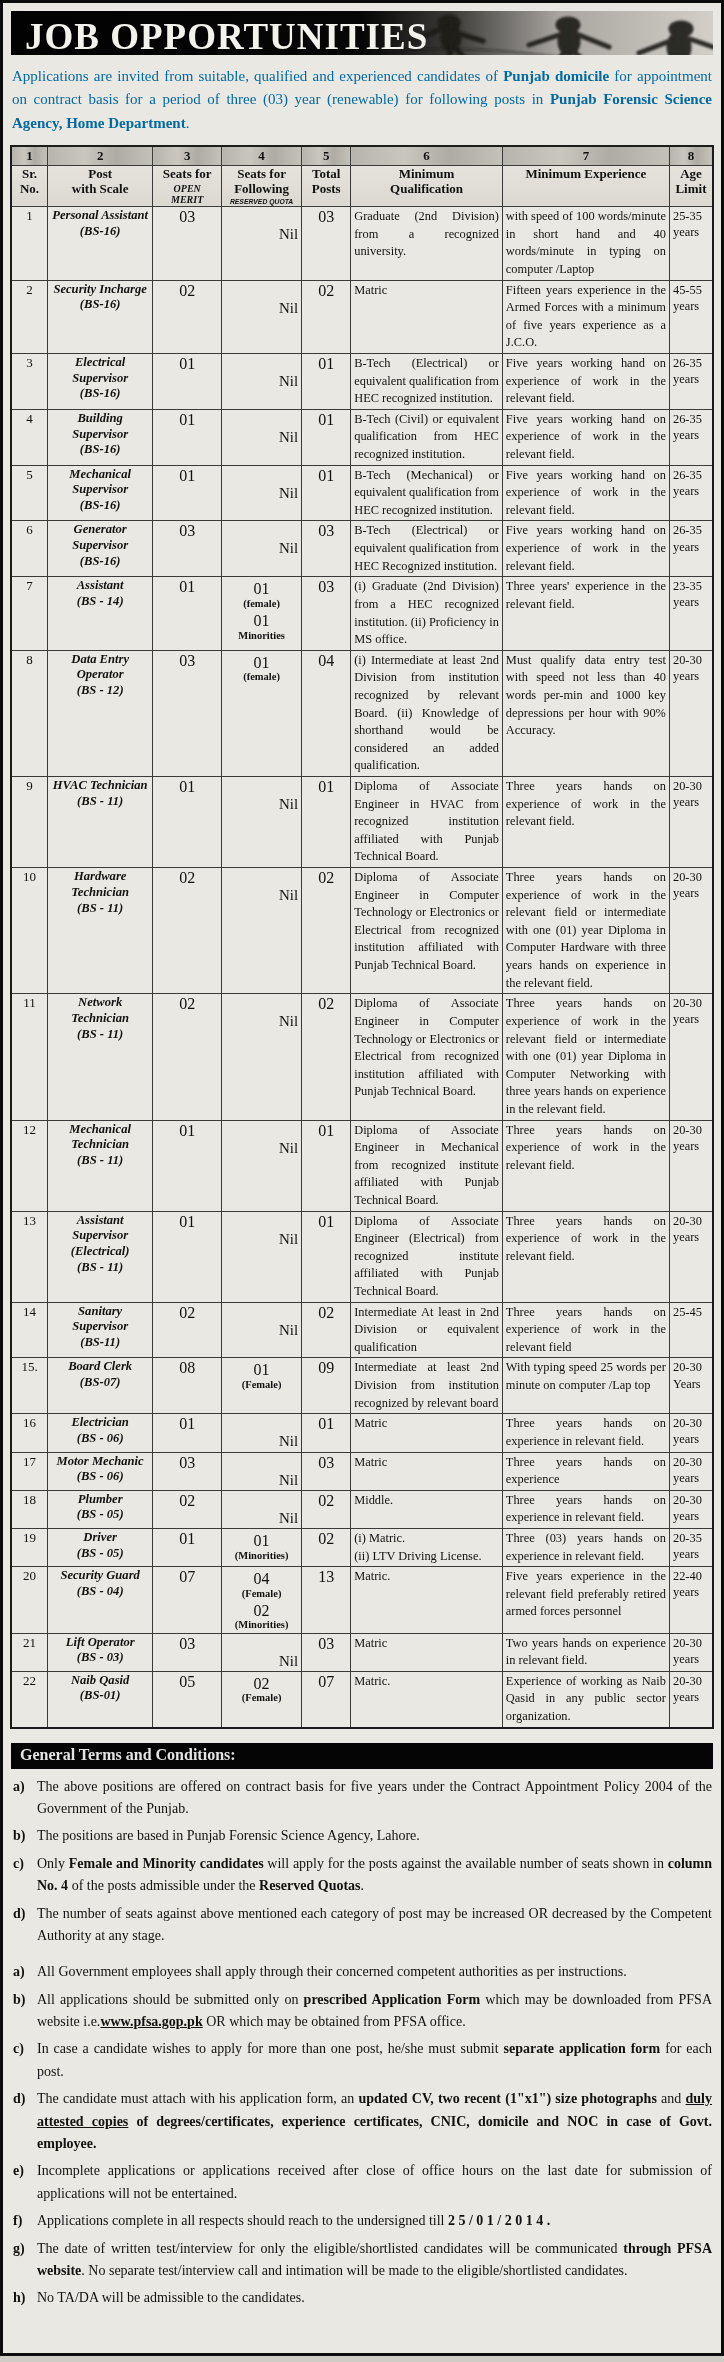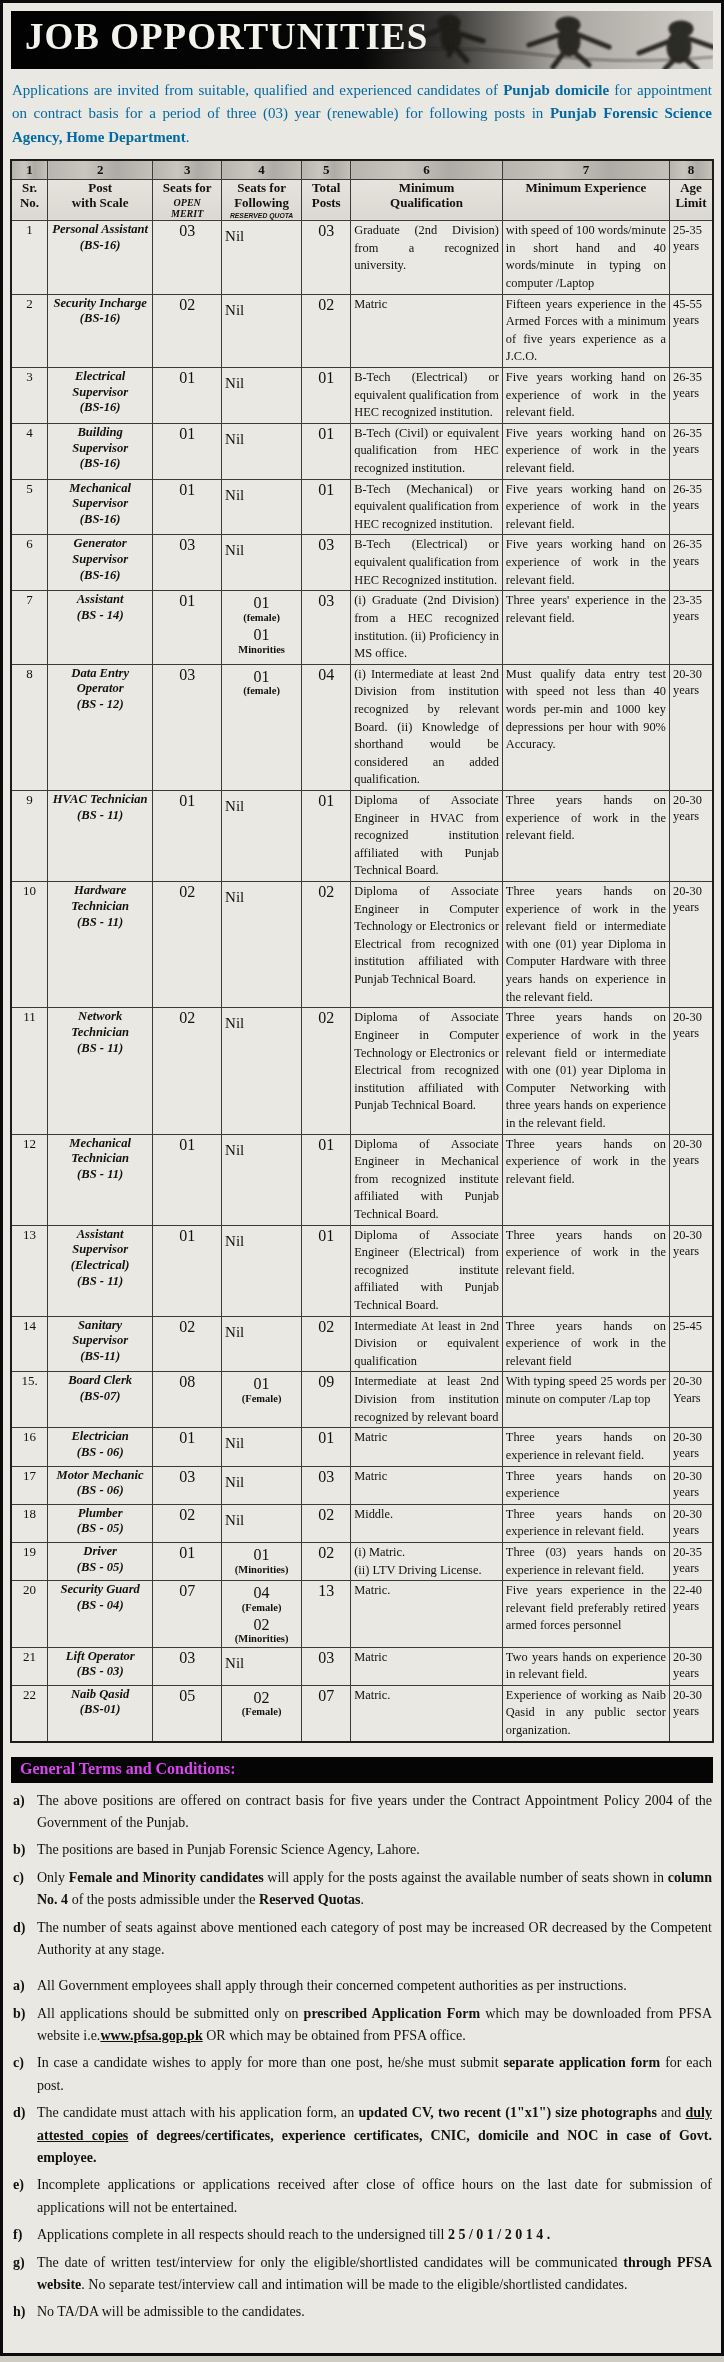--- a/index.html
+++ b/index.html
@@ -4,21 +4,21 @@
 <style>
   html,body{margin:0;padding:0;background:#cfccc6;}
   *{box-sizing:border-box;}
   .ad{
     width:724px;min-height:2356px;margin:0 auto;position:relative;
     background:#eae8e2;border:3px solid #0b0b0b;
     font-family:"Liberation Serif", serif;color:#111;
     padding:6px 7px 4px 7px;
   }
   
-  .banner{position:relative;height:58px;margin:2px 1px 10px 1px;
+  .banner{position:relative;height:44px;margin:2px 1px 10px 1px;
     background:linear-gradient(90deg,#020202 0%,#060606 50%,#3d3b38 63%,#a8a5a0 78%,#d2cfc8 100%);
     overflow:hidden;text-align:right;}
   .banner-title{position:absolute;left:14px;top:4px;color:#f4f2ec;
     font-weight:bold;font-size:37px;letter-spacing:1px;white-space:nowrap;}
   .banner-art{position:absolute;right:0;top:0;height:58px;width:330px;}
   
   .intro{margin:0 2px 10px 2px;font-size:15px;line-height:1.55;text-align:justify;color:#0369a1;}
   .sb{font-weight:bold;}
   .su{text-decoration:underline;}
   
@@ -30,24 +30,24 @@
   .hmain{font-size:13px;font-weight:bold;white-space:pre-line;line-height:1.15;}
   .hsub{font-size:10px;font-weight:bold;white-space:pre-line;line-height:1.1;margin-top:1px;font-style:italic;}
   .hsub.tiny{font-size:6.8px;font-family:"Liberation Sans",sans-serif;}
   td.sr{text-align:center;font-size:13px;padding-top:3px;}
   td.post{text-align:center;font-size:12.6px;font-weight:600;line-height:1.25;padding-top:3px;font-style:italic;}
   td.num{text-align:center;font-size:16px;padding-top:3px;}
   td.qual,td.exp{font-size:12.4px;line-height:1.42;text-align:justify;white-space:pre-line;padding:2px 4px;}
   td.age{text-align:left;font-size:12.4px;line-height:1.3;padding-top:3px;}
   .rsv-n{font-size:16px;text-align:center;line-height:1.1;margin-top:2px;}
   .rsv-l{font-size:10.5px;font-weight:bold;text-align:center;line-height:1.15;}
-  .nil{display:block;text-align:left;font-size:15px;padding-top:6px;}
+  .nil{display:block;text-align:right;font-size:15px;padding-top:18px;}
   
   .section{margin:14px 1px 0 1px;}
-  .sec-title{background:#050505;color:#d946ef;font-weight:bold;font-size:16px;
+  .sec-title{background:#050505;color:#e5e5e5;font-weight:bold;font-size:16px;
     padding:3px 9px 5px 9px;margin-bottom:7px;}
   .term{display:flex;margin:0 1px 5px 2px;font-size:14px;line-height:1.6;}
   .term .lt{flex:0 0 24px;font-weight:bold;}
   .term .tx{flex:1;text-align:justify;}
 </style>
 </head>
 <body>
 
 <div class="ad">
 

